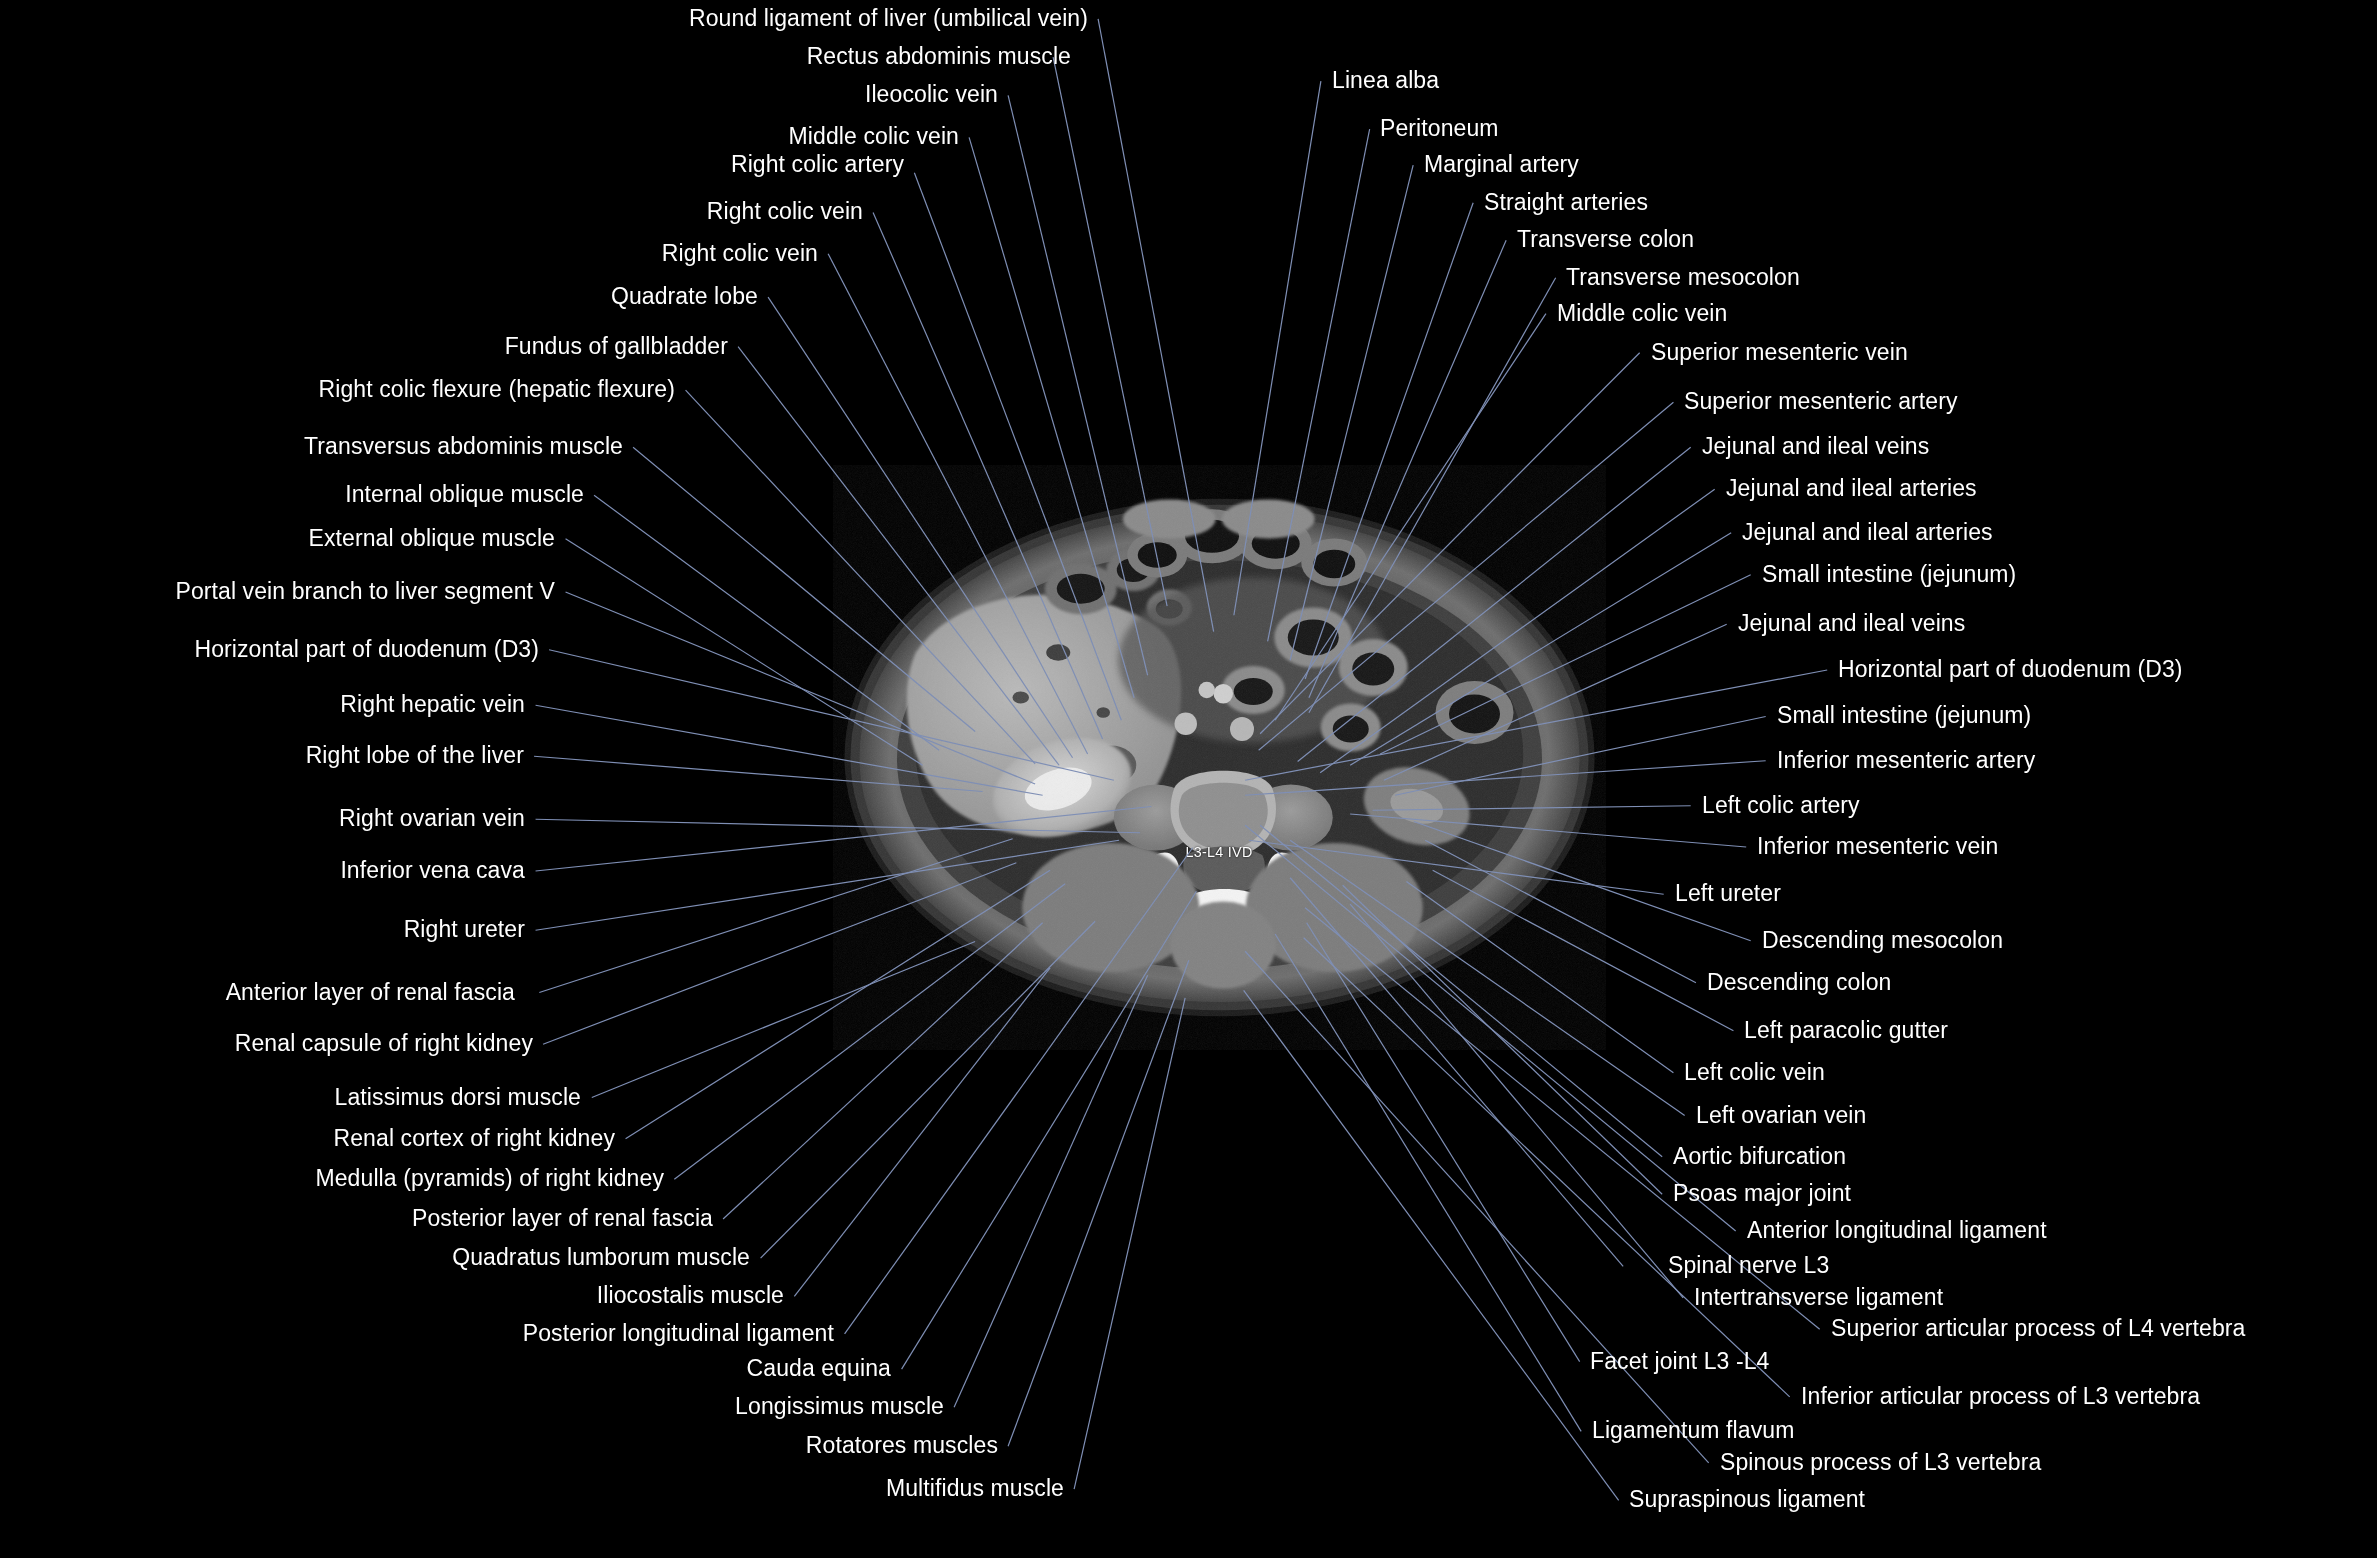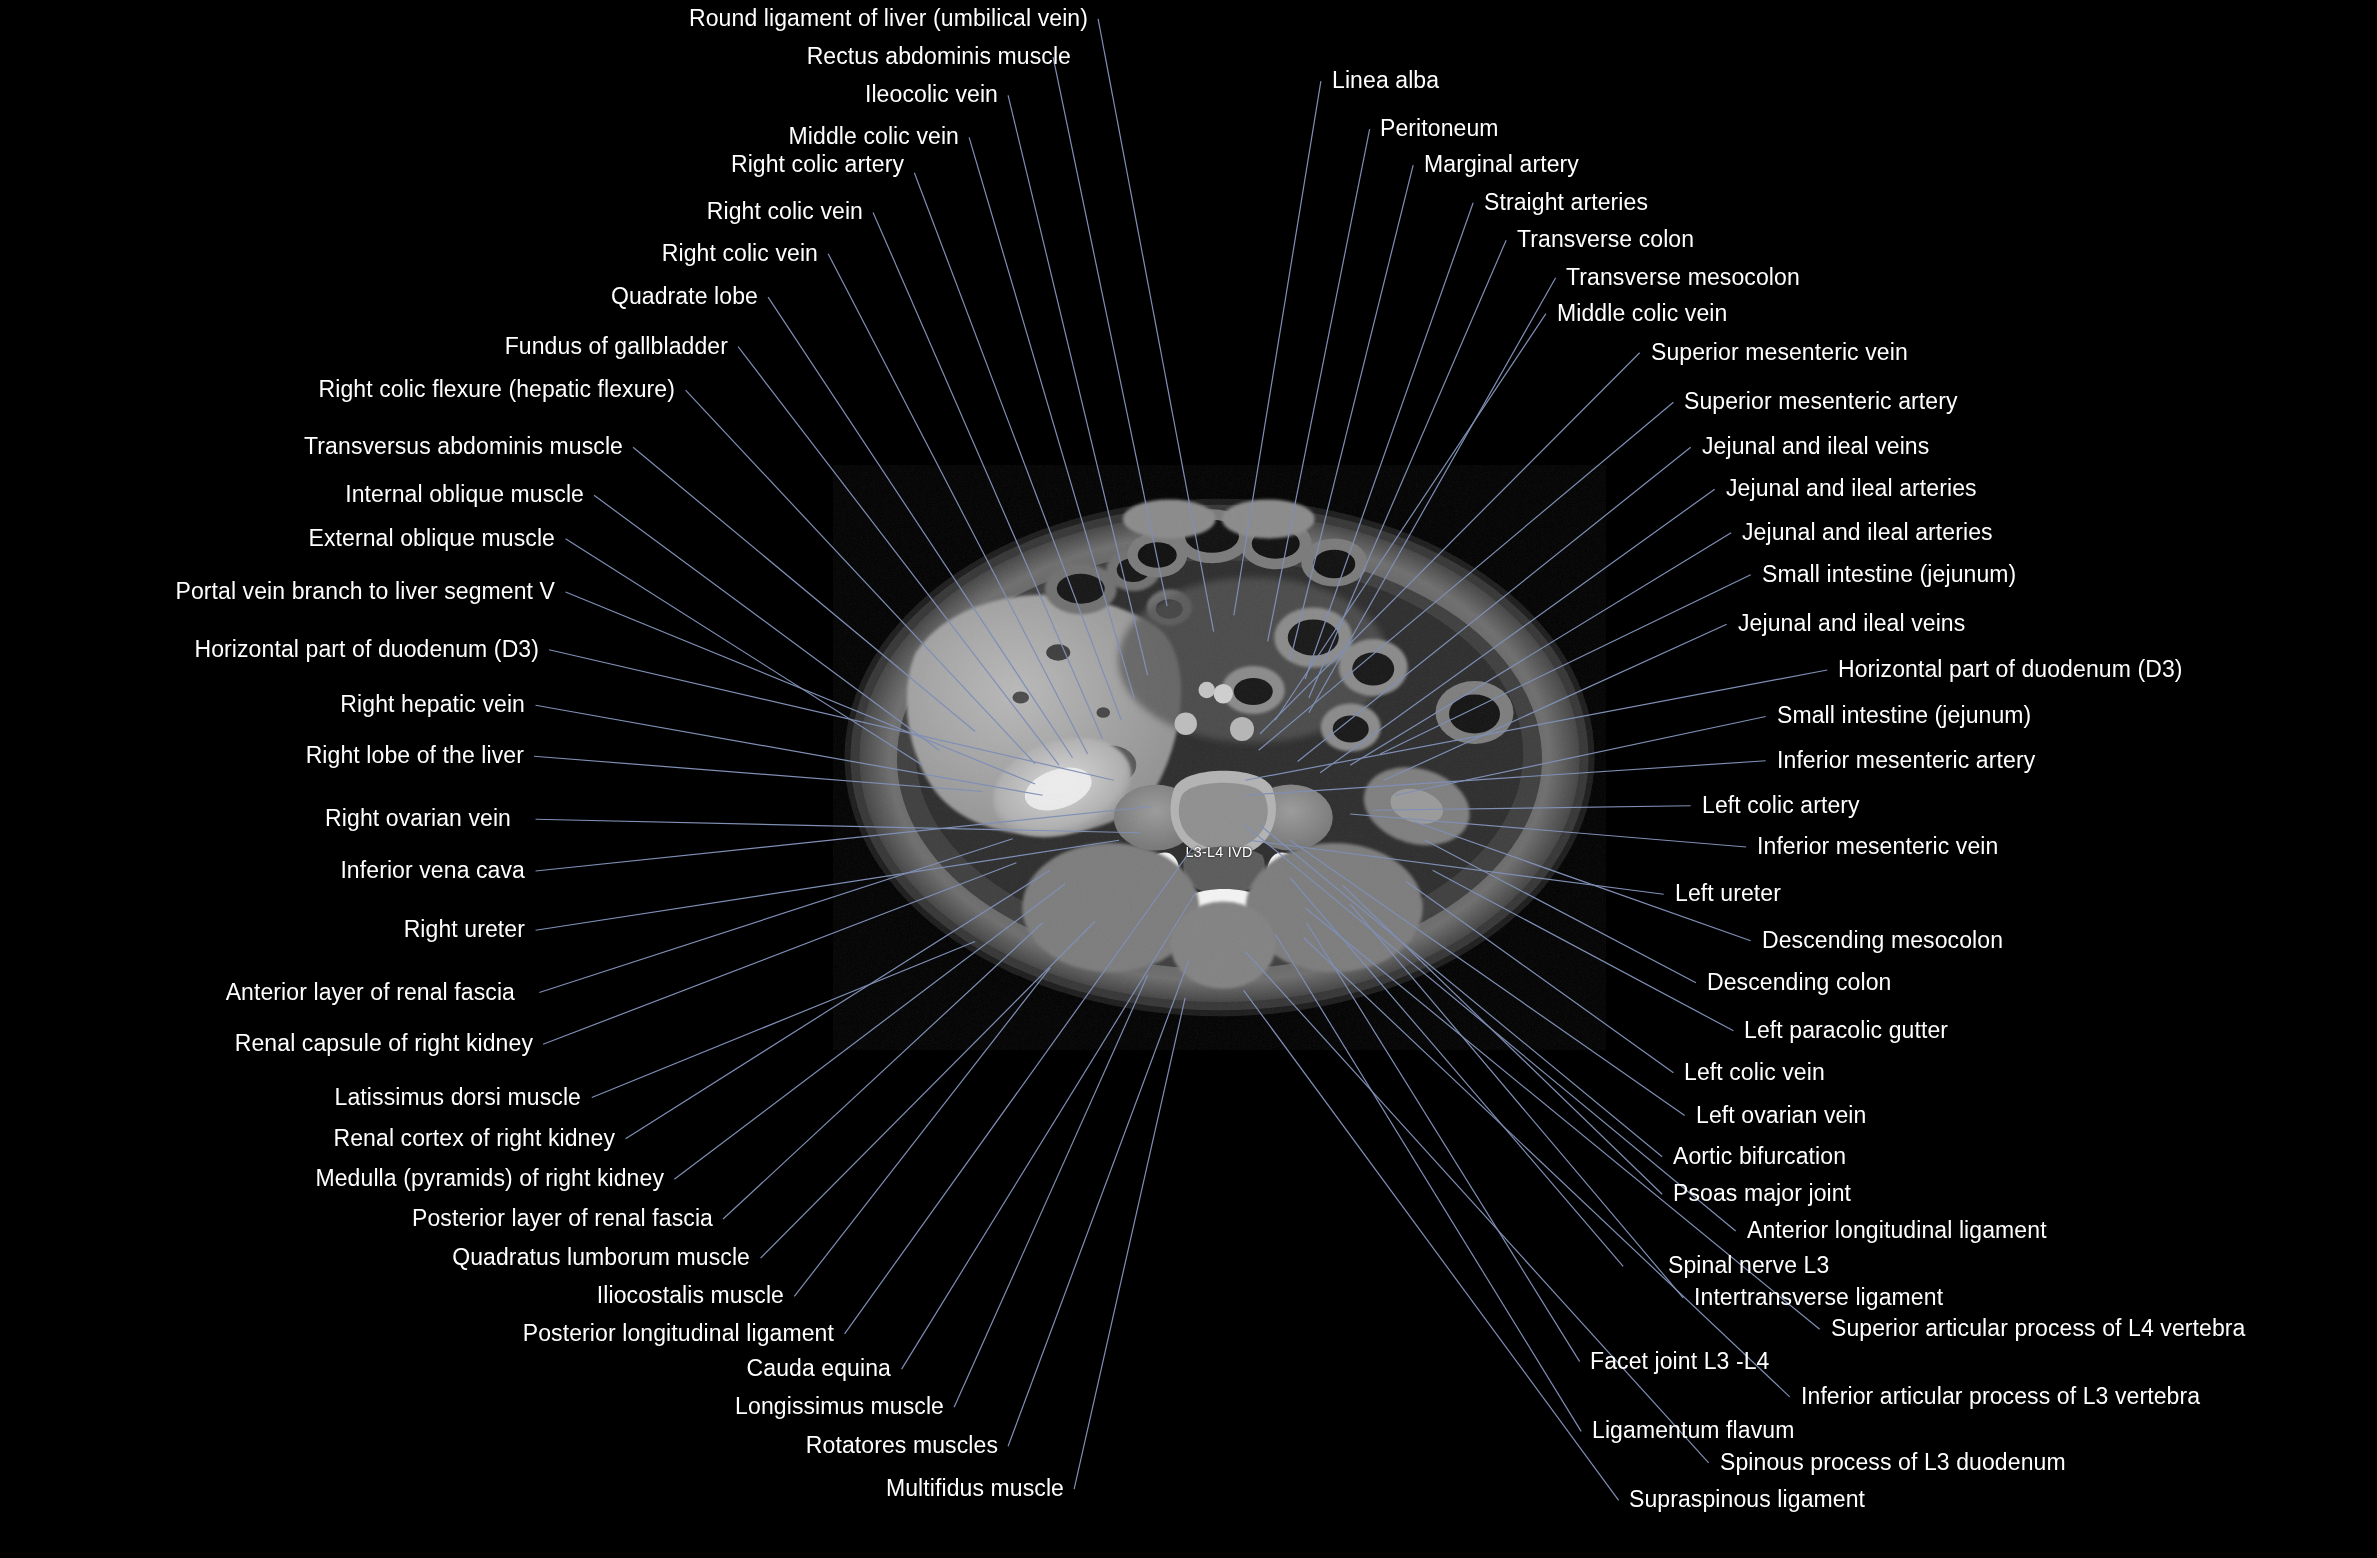--- a/index.html
+++ b/index.html
@@ -274,21 +274,21 @@
       <div class="label left" style="left: 758px; top: 297px;">Quadrate lobe</div>
       <div class="label left" style="left: 728px; top: 347px;">Fundus of gallbladder</div>
       <div class="label left" style="left: 675px; top: 390px;">Right colic flexure (hepatic flexure)</div>
       <div class="label left" style="left: 623px; top: 447px;">Transversus abdominis muscle</div>
       <div class="label left" style="left: 584px; top: 495px;">Internal oblique muscle</div>
       <div class="label left" style="left: 555px; top: 539px;">External oblique muscle</div>
       <div class="label left" style="left: 555px; top: 592px;">Portal vein branch to liver segment V</div>
       <div class="label left" style="left: 539px; top: 650px;">Horizontal part of duodenum (D3)</div>
       <div class="label left" style="left: 525px; top: 705px;">Right hepatic vein</div>
       <div class="label left" style="left: 524px; top: 756px;">Right lobe of the liver</div>
-      <div class="label left" style="left: 511px; top: 819px;">Right ovarian vein</div>
+      <div class="label left" style="left: 525px; top: 819px;">Right ovarian vein</div>
       <div class="label left" style="left: 525px; top: 871px;">Inferior vena cava</div>
       <div class="label left" style="left: 525px; top: 930px;">Right ureter</div>
       <div class="label left" style="left: 515px; top: 993px;">Anterior layer of renal fascia</div>
       <div class="label left" style="left: 533px; top: 1044px;">Renal capsule of right kidney</div>
       <div class="label left" style="left: 581px; top: 1098px;">Latissimus dorsi muscle</div>
       <div class="label left" style="left: 615px; top: 1139px;">Renal cortex of right kidney</div>
       <div class="label left" style="left: 664px; top: 1179px;">Medulla (pyramids) of right kidney</div>
       <div class="label left" style="left: 713px; top: 1219px;">Posterior layer of renal fascia</div>
       <div class="label left" style="left: 750px; top: 1258px;">Quadratus lumborum muscle</div>
       <div class="label left" style="left: 784px; top: 1296px;">Iliocostalis muscle</div>
@@ -324,17 +324,17 @@
       <div class="label right" style="left: 1696px; top: 1116px;">Left ovarian vein</div>
       <div class="label right" style="left: 1673px; top: 1157px;">Aortic bifurcation</div>
       <div class="label right" style="left: 1673px; top: 1194px;">Psoas major joint</div>
       <div class="label right" style="left: 1747px; top: 1231px;">Anterior longitudinal ligament</div>
       <div class="label right" style="left: 1634px; top: 1266px; margin-left: 34px;">Spinal nerve L3</div>
       <div class="label right" style="left: 1694px; top: 1298px;">Intertransverse ligament</div>
       <div class="label right" style="left: 1831px; top: 1329px;">Superior articular process of L4 vertebra</div>
       <div class="label right" style="left: 1590px; top: 1362px;">Facet joint L3 -L4</div>
       <div class="label right" style="left: 1801px; top: 1397px;">Inferior articular process of L3 vertebra</div>
       <div class="label right" style="left: 1592px; top: 1431px;">Ligamentum flavum</div>
-      <div class="label right" style="left: 1720px; top: 1463px;">Spinous process of L3 duodenum</div>
+      <div class="label right" style="left: 1720px; top: 1463px;">Spinous process of L3 vertebra</div>
       <div class="label right" style="left: 1629px; top: 1500px;">Supraspinous ligament</div>
     </div>
 </div>
 
 
 </body></html>

